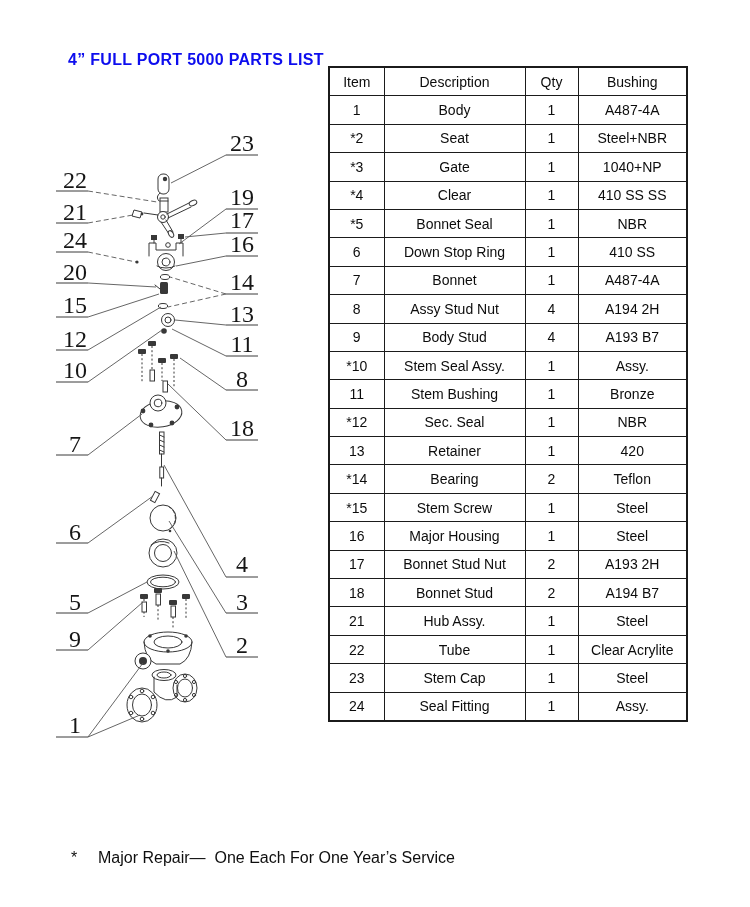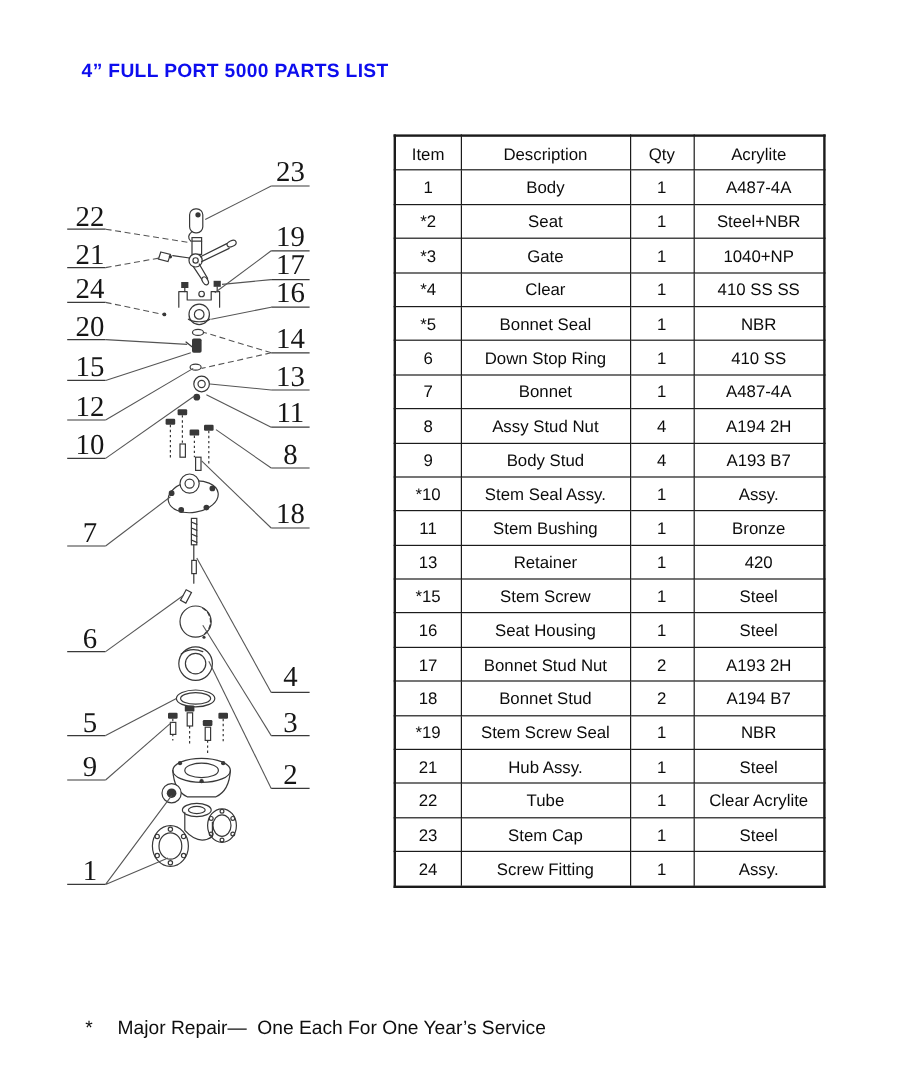--- a/index.html
+++ b/index.html
@@ -8,21 +8,20 @@
     font-family:"Liberation Sans",sans-serif;color:#111;overflow:hidden;
   }
   .doc-title{
     position:absolute;left:68px;top:27px;
     font-size:16px;font-weight:bold;letter-spacing:.3px;white-space:nowrap;margin-top:24px;
   }
   .parts-table{
     position:absolute;left:328px;top:66px;
     border-collapse:collapse;table-layout:fixed;
     border:2px solid #1b1b1b;
-    margin-top:46px;
   }
   .parts-table th,.parts-table td{
     border:1px solid #1b1b1b;
     font-size:14px;font-weight:normal;text-align:center;vertical-align:middle;
     height:27.4px;padding:0 2px;white-space:nowrap;overflow:hidden;color:#0c0c0c;
   }
   .col-item{width:55px}.col-desc{width:141px}.col-qty{width:53px}.col-mat{width:109px}
   .diagram{position:absolute;left:30px;top:115px;width:300px;height:670px;}
   .p{stroke:#383838;fill:none;stroke-width:1;stroke-linecap:round;stroke-linejoin:round;}
   .pf{fill:#383838;stroke:none;}
@@ -51,21 +50,21 @@
     <col class="col-item">
       <col class="col-desc">
       <col class="col-qty">
       <col class="col-mat">
   </colgroup>
   <thead>
     <tr>
         <th>Item</th>
         <th>Description</th>
         <th>Qty</th>
-        <th>Acrylite</th>
+        <th>Bushing</th>
       </tr>
   </thead>
   <tbody>
       <tr>
         <td>1</td>
         <td>Body</td>
         <td>1</td>
         <td>A487-4A</td>
       </tr>
       <tr>
@@ -122,76 +121,82 @@
         <td>1</td>
         <td>Assy.</td>
       </tr>
       <tr>
         <td>11</td>
         <td>Stem Bushing</td>
         <td>1</td>
         <td>Bronze</td>
       </tr>
       <tr>
+        <td>*12</td>
+        <td>Sec. Seal</td>
+        <td>1</td>
+        <td>NBR</td>
+      </tr>
+      <tr>
         <td>13</td>
         <td>Retainer</td>
         <td>1</td>
         <td>420</td>
       </tr>
       <tr>
+        <td>*14</td>
+        <td>Bearing</td>
+        <td>2</td>
+        <td>Teflon</td>
+      </tr>
+      <tr>
         <td>*15</td>
         <td>Stem Screw</td>
         <td>1</td>
         <td>Steel</td>
       </tr>
       <tr>
         <td>16</td>
-        <td>Seat Housing</td>
+        <td>Major Housing</td>
         <td>1</td>
         <td>Steel</td>
       </tr>
       <tr>
         <td>17</td>
         <td>Bonnet Stud Nut</td>
         <td>2</td>
         <td>A193 2H</td>
       </tr>
       <tr>
         <td>18</td>
         <td>Bonnet Stud</td>
         <td>2</td>
         <td>A194 B7</td>
       </tr>
       <tr>
-        <td>*19</td>
-        <td>Stem Screw Seal</td>
-        <td>1</td>
-        <td>NBR</td>
-      </tr>
-      <tr>
         <td>21</td>
         <td>Hub Assy.</td>
         <td>1</td>
         <td>Steel</td>
       </tr>
       <tr>
         <td>22</td>
         <td>Tube</td>
         <td>1</td>
         <td>Clear Acrylite</td>
       </tr>
       <tr>
         <td>23</td>
         <td>Stem Cap</td>
         <td>1</td>
         <td>Steel</td>
       </tr>
       <tr>
         <td>24</td>
-        <td>Screw Fitting</td>
+        <td>Seal Fitting</td>
         <td>1</td>
         <td>Assy.</td>
       </tr>
     </tbody>
 </table>
 
 <svg class="diagram" viewBox="0 0 300 670" xmlns="http://www.w3.org/2000/svg">
 
   <g>
 

